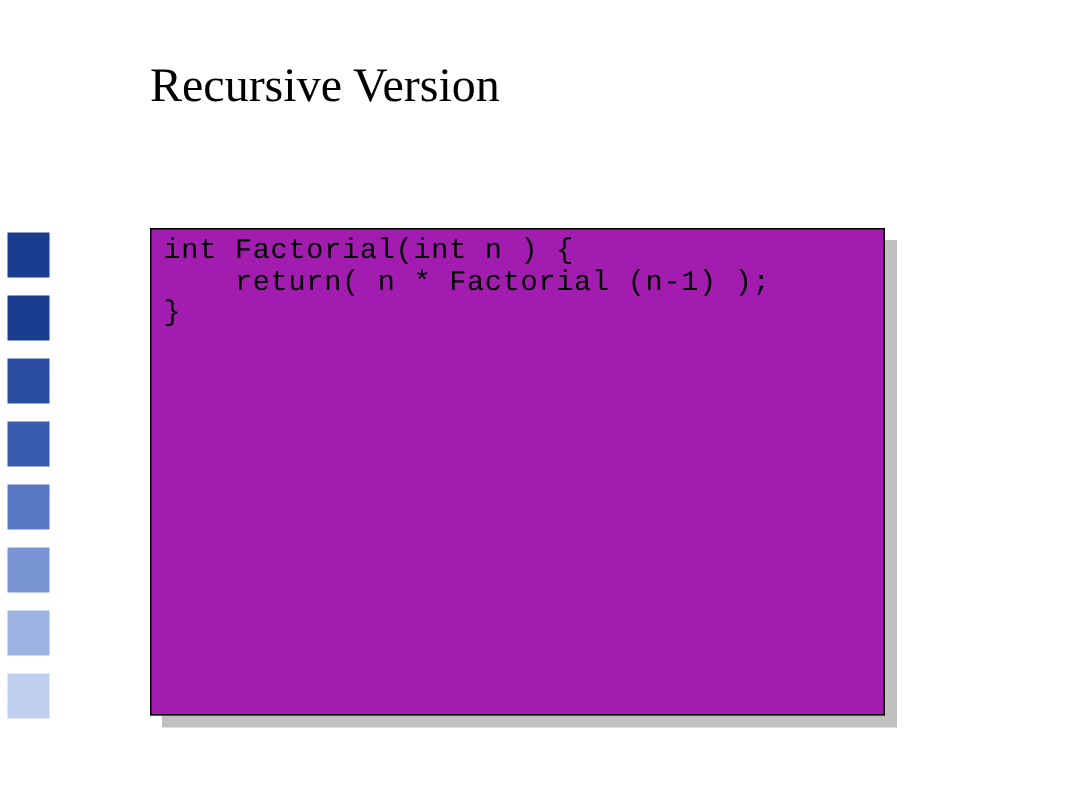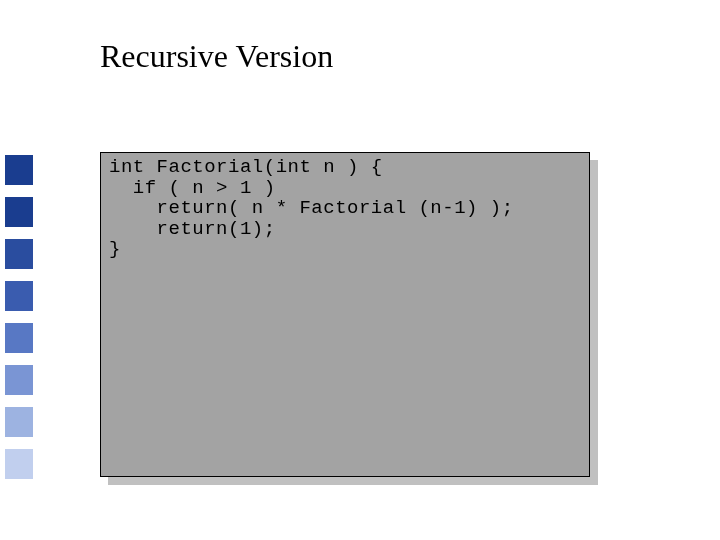--- a/index.html
+++ b/index.html
@@ -48,21 +48,21 @@
       width: 490px;
       height: 325px;
       background: #c0c0c0;
     }
     .code-box {
       position: absolute;
       left: 100px;
       top: 152px;
       width: 490px;
       height: 325px;
-      background: #a3a3a3;
+      background: #a21caf;
       border: 1px solid #000000;
       padding: 4px 8px;
     }
     .code-line {
       font-family: "Courier New", monospace;
       font-size: 19px;
       color: #000000;
       white-space: pre;
       line-height: 1.08;
       letter-spacing: 0.5px;
@@ -82,17 +82,15 @@
     <div class="sidebar-block" style="background:#9db3e1"></div>
     <div class="sidebar-block" style="background:#c1cfee"></div>
   </div>
 </div>
 
 <h1 class="title">Recursive Version</h1>
 
 <div class="code-box-shadow"></div>
 <div class="code-box">
   <div class="code-line">int Factorial(int n ) {</div>
-  <div class="code-line">  if ( n &gt; 1 )</div>
   <div class="code-line">    return( n * Factorial (n-1) );</div>
-  <div class="code-line">    return(1);</div>
   <div class="code-line">}</div>
 </div>
 
 </body></html>

